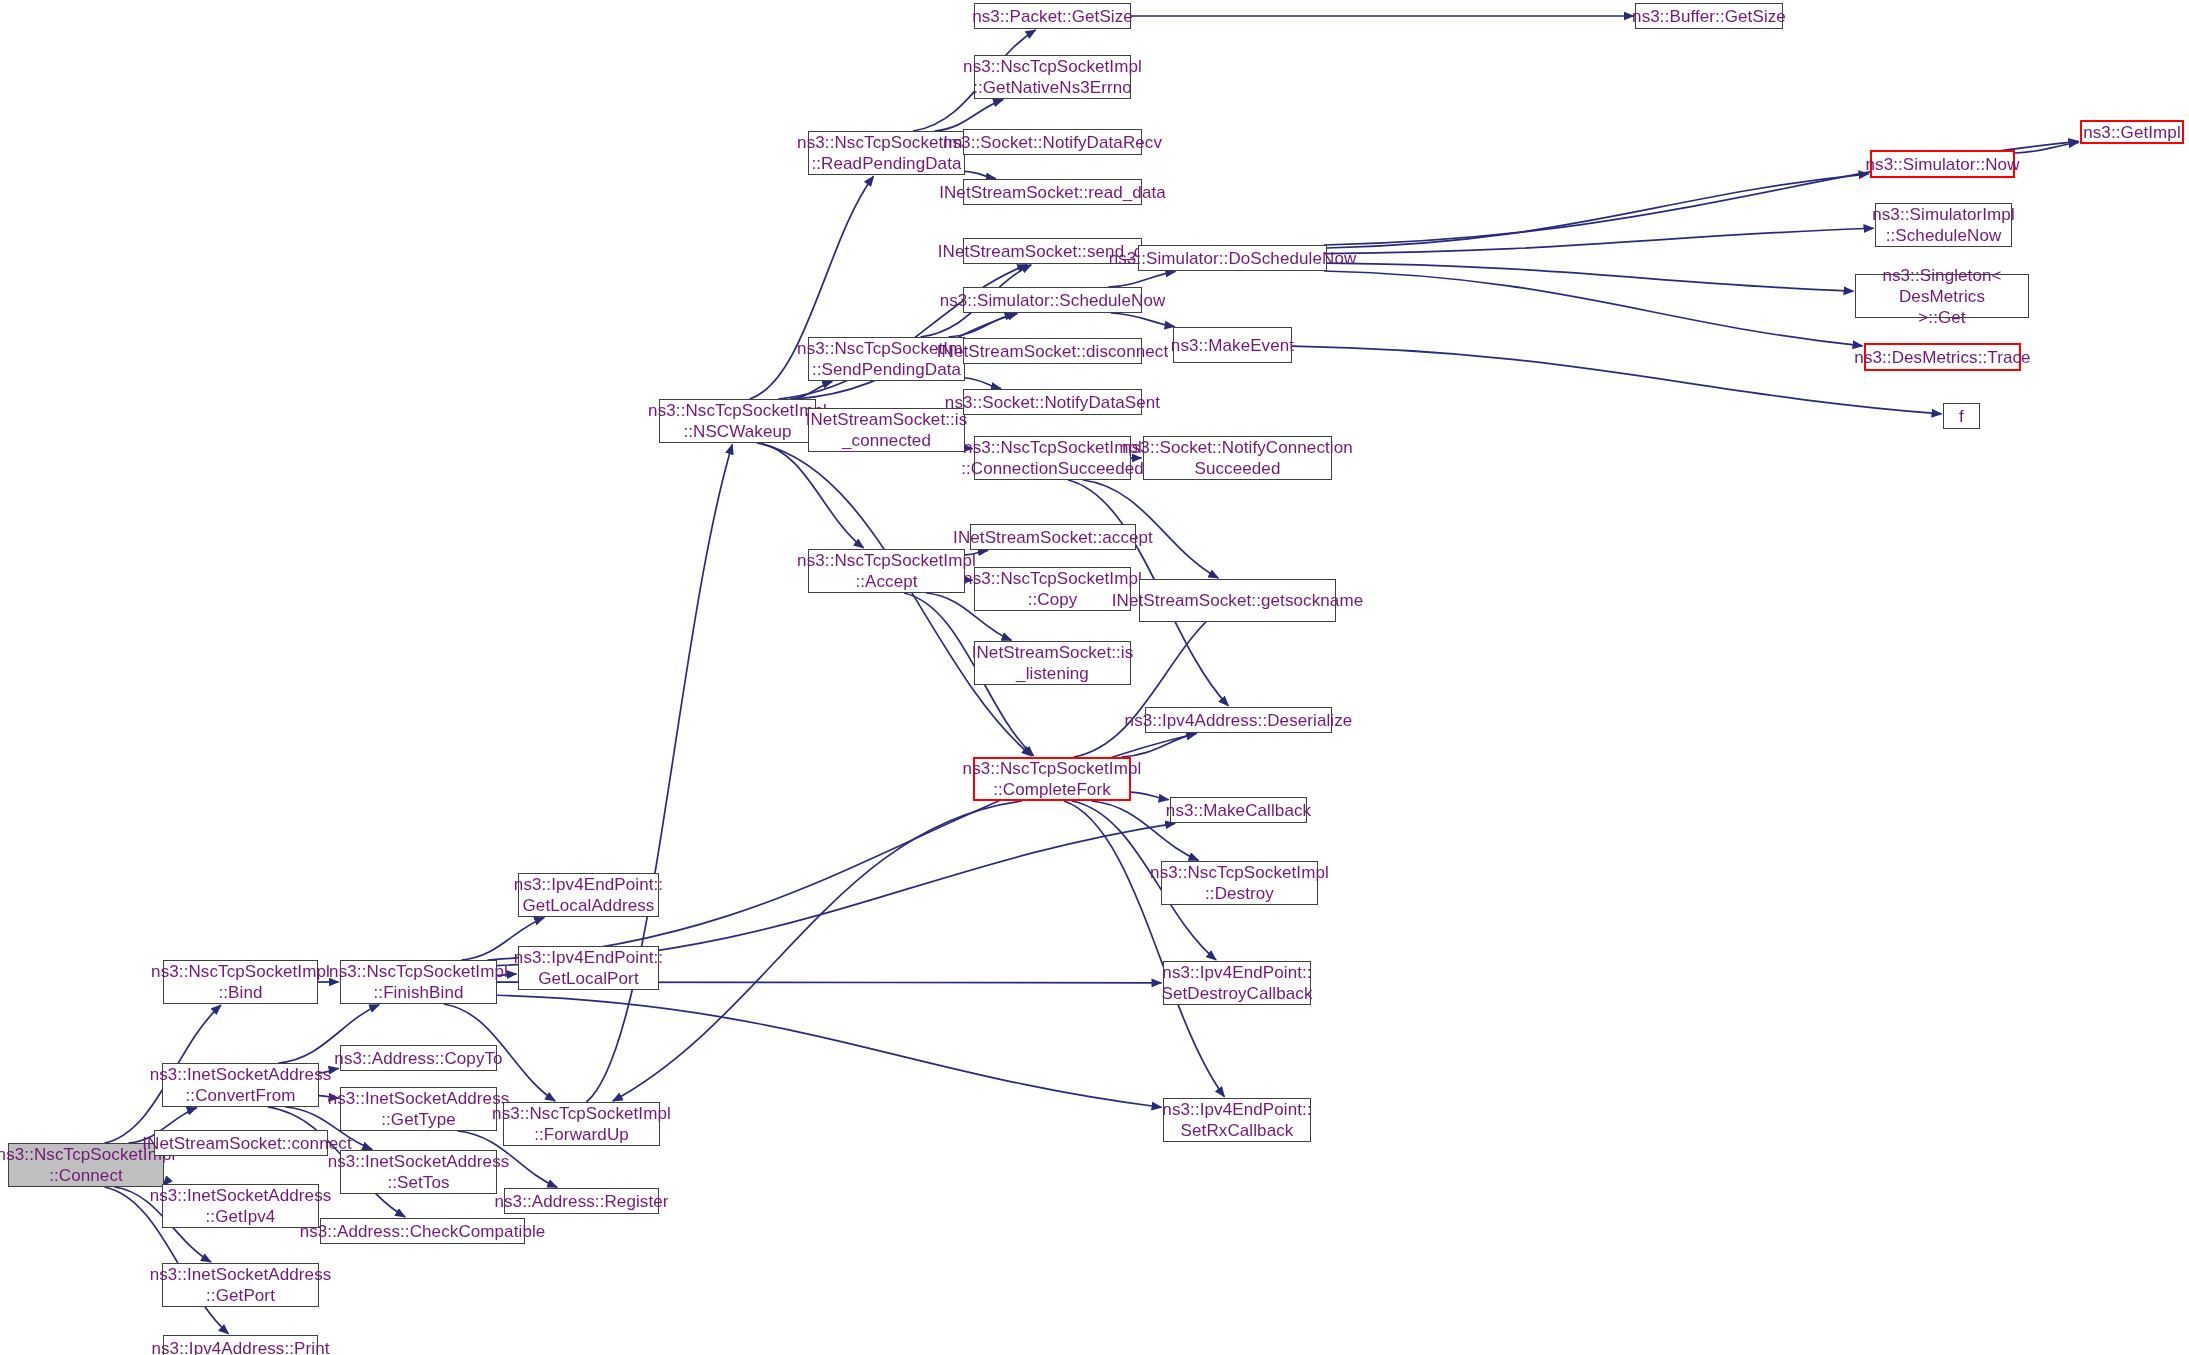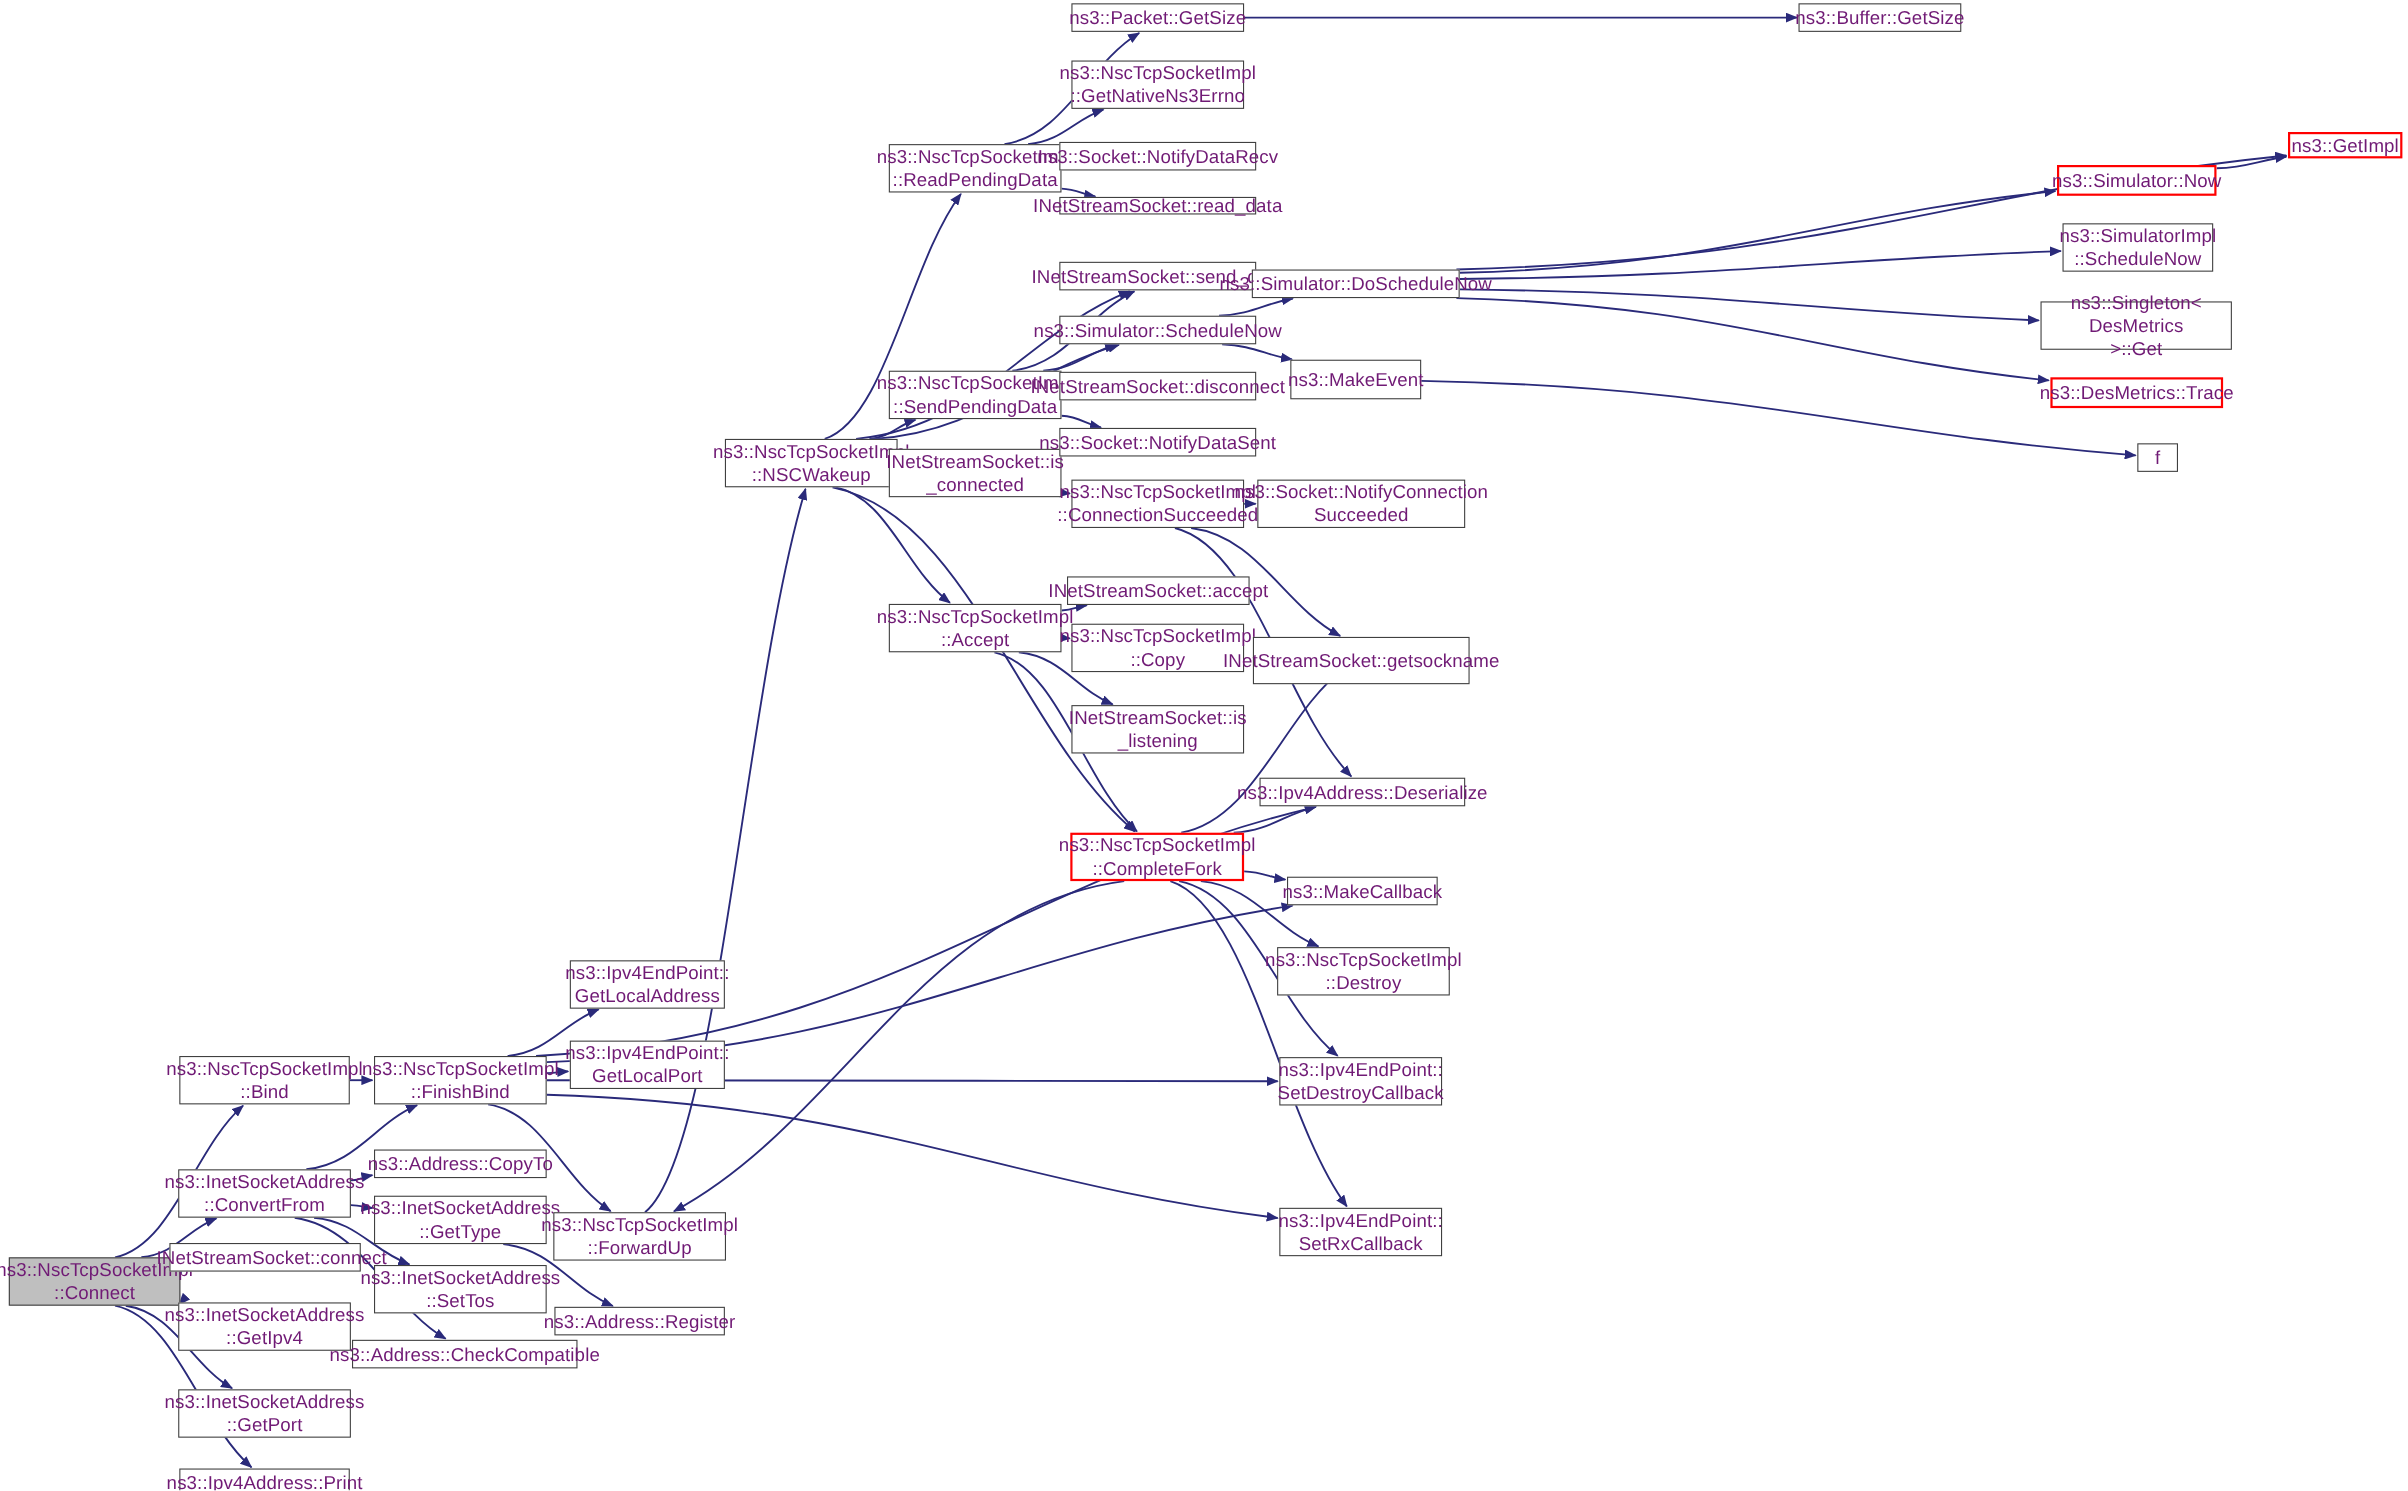--- a/index.html
+++ b/index.html
@@ -160,21 +160,21 @@
       <div class="node" style="left: 808px; top: 337px; width: 157px; height: 44px;">ns3::NscTcpSocketImpl
 ::SendPendingData</div>
       <div class="node" style="left: 808px; top: 408px; width: 157px; height: 44px;">INetStreamSocket::is
 _connected</div>
       <div class="node" style="left: 808px; top: 549px; width: 157px; height: 44px;">ns3::NscTcpSocketImpl
 ::Accept</div>
       <div class="node" style="left: 974px; top: 3px; width: 157px; height: 26px;">ns3::Packet::GetSize</div>
       <div class="node" style="left: 974px; top: 55px; width: 157px; height: 44px;">ns3::NscTcpSocketImpl
 ::GetNativeNs3Errno</div>
       <div class="node" style="left: 963px; top: 129px; width: 179px; height: 26px;">ns3::Socket::NotifyDataRecv</div>
-      <div class="node" style="left: 963px; top: 179px; width: 179px; height: 16px;">INetStreamSocket::read_data</div>
+      <div class="node" style="left: 963px; top: 179px; width: 179px; height: 26px;">INetStreamSocket::read_data</div>
       <div class="node" style="left: 963px; top: 238px; width: 179px; height: 26px;">INetStreamSocket::send_data</div>
       <div class="node" style="left: 963px; top: 287px; width: 179px; height: 26px;">ns3::Simulator::ScheduleNow</div>
       <div class="node" style="left: 963px; top: 338px; width: 179px; height: 26px;">INetStreamSocket::disconnect</div>
       <div class="node" style="left: 963px; top: 389px; width: 179px; height: 26px;">ns3::Socket::NotifyDataSent</div>
       <div class="node" style="left: 974px; top: 436px; width: 157px; height: 44px;">ns3::NscTcpSocketImpl
 ::ConnectionSucceeded</div>
       <div class="node" style="left: 970px; top: 524px; width: 166px; height: 26px;">INetStreamSocket::accept</div>
       <div class="node" style="left: 974px; top: 567px; width: 157px; height: 44px;">ns3::NscTcpSocketImpl
 ::Copy</div>
       <div class="node" style="left: 974px; top: 641px; width: 157px; height: 44px;">INetStreamSocket::is

